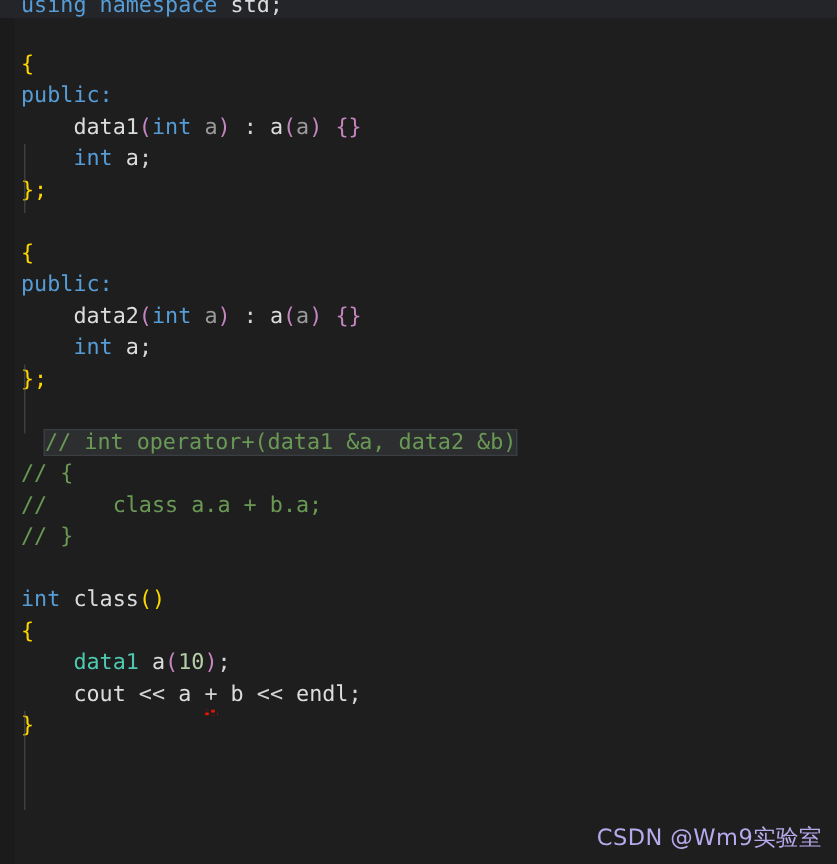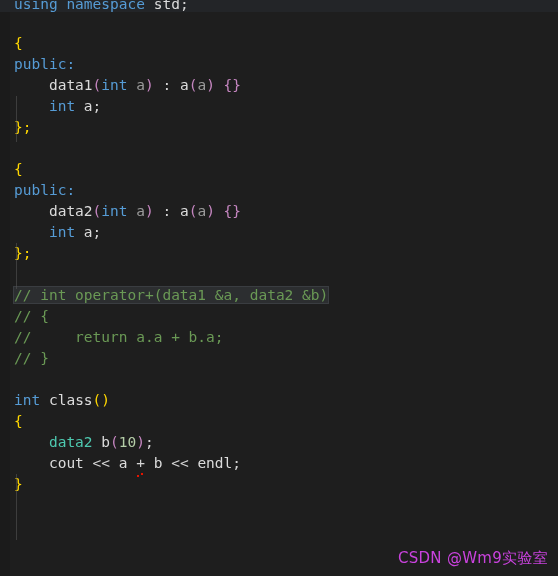--- a/index.html
+++ b/index.html
@@ -57,20 +57,21 @@
   }
 
   .line.current {
     background: #232528;
   }
 
   
   .line.selected .sel {
     background: #2c2e30;
     outline: 1px solid #3a3d41;
+    margin-left: 16px;
   }
 
   
   .guide {
     position: absolute;
     width: 1px;
     background: #5a5a5a;
     opacity: .55;
   }
 
@@ -103,21 +104,21 @@
       radial-gradient(circle at 2px 3px, #e51400 1.1px, transparent 1.4px),
       radial-gradient(circle at 6px 1px, #e51400 1.1px, transparent 1.4px);
     background-size: 8px 4px;
     background-repeat: repeat-x;
   }
 
   .watermark {
     position: absolute;
     right: 10px;
     bottom: 8px;
-    color: #d946ef;
+    color: #c4b5fd;
     font-family: "DejaVu Sans", "Liberation Sans", sans-serif;
     font-size: 15px;
     letter-spacing: .3px;
     opacity: .92;
   }
 </style>
 </head>
 <body>
 
 <div id="editor">
@@ -153,32 +154,32 @@
     <div class="line">    <span class="kw">int</span><span class="plain"> </span><span class="fn">a</span><span class="punc">;</span></div>
 
     <div class="line"><span class="brace-y">};</span></div>
 
     <div class="line"></div>
 
     <div class="line selected"><span class="cmt sel">// int operator+(data1 &amp;a, data2 &amp;b)</span></div>
 
     <div class="line"><span class="cmt">// {</span></div>
 
-    <div class="line"><span class="cmt">//     return a.a + b.a;</span></div>
+    <div class="line"><span class="cmt">//     class a.a + b.a;</span></div>
 
     <div class="line"><span class="cmt">// }</span></div>
 
     <div class="line"></div>
 
     <div class="line"><span class="kw">int</span><span class="plain"> </span><span class="fn">class</span><span class="paren-y">()</span></div>
 
     <div class="line"><span class="brace-y">{</span></div>
 
+    <div class="line">    <span class="type">data1</span><span class="plain"> </span><span class="fn">a</span><span class="paren-m">(</span><span class="num">10</span><span class="paren-m">)</span><span class="punc">;</span></div>
 
-    <div class="line">    <span class="type">data2</span><span class="plain"> </span><span class="fn">b</span><span class="paren-m">(</span><span class="num">10</span><span class="paren-m">)</span><span class="punc">;</span></div>
 
     <div class="line">    <span class="fn">cout</span><span class="plain"> </span><span class="plain">&lt;&lt;</span><span class="plain"> </span><span class="fn">a</span><span class="plain"> </span><span class="plain squiggle">+</span><span class="plain"> </span><span class="fn">b</span><span class="plain"> </span><span class="plain">&lt;&lt;</span><span class="plain"> </span><span class="fn">endl</span><span class="punc">;</span></div>
 
     <div class="line"><span class="brace-y">}</span></div>
 
   </div>
 
   <div class="guide" style="left:16px; top:96px; height:46px;"></div>
   <div class="guide" style="left:16px; top:243px; height:46px;"></div>
   <div class="guide" style="left:16px; top:474px; height:66px;"></div>

